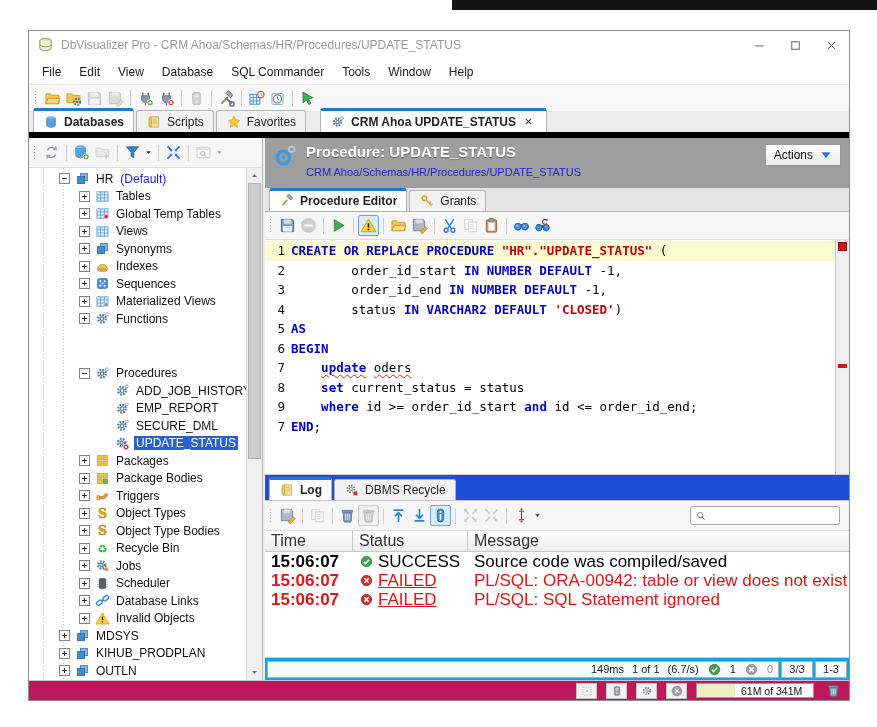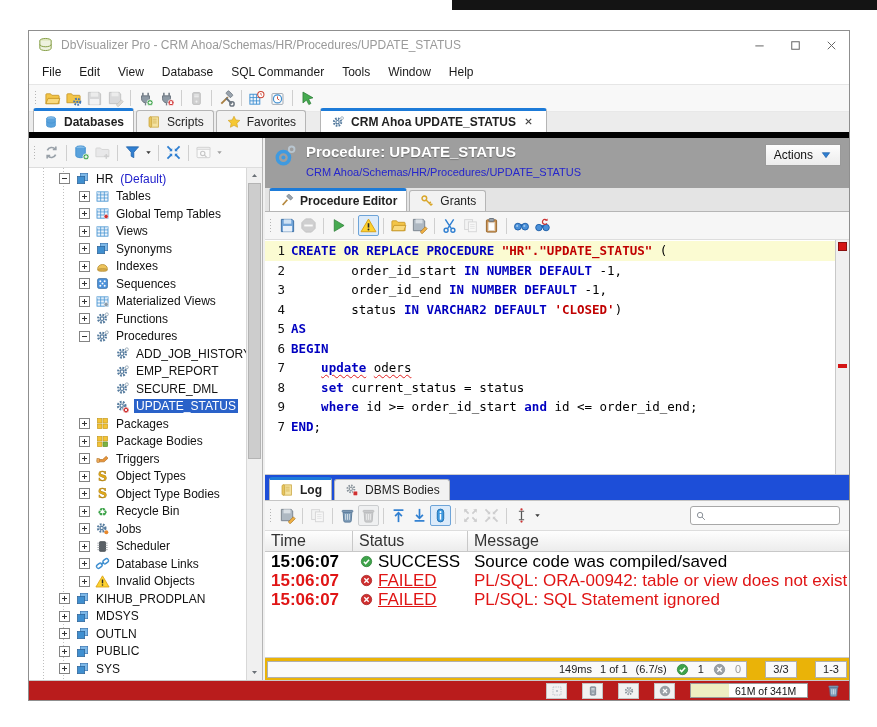--- a/index.html
+++ b/index.html
@@ -93,26 +93,26 @@
 .hcell{font-size:16px;color:#333;display:flex;align-items:center;padding:0 6px;border-right:1px solid #c8c8c8}
 .lr{height:19px;display:flex;align-items:center;font-size:17px}
 .c0{width:88px;flex:none;padding:0 6px}
 .c1{width:115px;flex:none;padding:0 6px;display:flex;align-items:center;gap:4px}
 .c2{flex:1;padding:0 6px;min-width:0;white-space:nowrap;overflow:hidden}
 .hcell.c2{border-right:none}
 .lr .c0{font-weight:bold}
 .lr.err .c0,.lr.err .stx,.lr.err .c2{color:#e01515}
 .lr.err .stx{text-decoration:underline}
 .lr .tbi{width:15px;height:15px}.lr .tbi svg{width:13px;height:13px}
-.logfoot{height:22px;background:#eab308;display:flex;align-items:center;gap:18px;padding:2px;flex:none}
+.logfoot{height:22px;background:#0ea5e9;display:flex;align-items:center;gap:2px;padding:2px;flex:none}
 .logfoot .rt{justify-content:flex-end;gap:8px}
 .logfoot .tbi{width:15px;height:15px}.logfoot .tbi svg{width:13px;height:13px}
 .logfoot .pagebox{justify-content:center;min-width:32px}
 .dim{color:#999}
-.statusbar{height:20px;background:#b91c1c;border-top:1px solid #c9c9c9;display:flex;align-items:center;padding:0 5px;gap:15px;flex:none}
+.statusbar{height:20px;background:#be185d;border-top:1px solid #c9c9c9;display:flex;align-items:center;padding:0 5px;gap:9px;flex:none}
 .statusbar .grow{flex:1}
 .sbtn{width:21px;height:16px;border:1px solid #c4c4c4;background:#f2f2f2;display:inline-flex;align-items:center;justify-content:center;flex:none}
 .sbtn svg{width:12px;height:12px}
 .membox{width:118px;height:15px;border:1px solid #9a9a9a;background:#fff;position:relative;font-size:10.5px;flex:none}
 .memfill{position:absolute;left:0;top:0;bottom:0;width:38px;background:#eeeec2}
 .memtext{position:absolute;left:44px;top:1px;color:#111}
 .statusbar .tbi svg{width:15px;height:15px}
 </style>
 </head>
 <body>
@@ -458,21 +458,21 @@
                 <span class="exp plus"></span>
                 <span class="tico">
                   <svg viewBox="0 0 18 18">
                     <circle cx="8.4" cy="9.2" r="4.6" fill="none" stroke="#557b9e" stroke-width="2.8" stroke-dasharray="2.1 1.5"></circle>
                     <circle cx="8.4" cy="9.2" r="2.1" fill="none" stroke="#557b9e" stroke-width="1.4"></circle>
                     <circle cx="14.2" cy="4" r="1.8" fill="none" stroke="#9fb0bd" stroke-width="1.2"></circle>
                   </svg>
                 </span>
                 <span class="tlabel">Functions</span>
               </div>
-              <div class="trow" style="padding-left: 50px;">
+              <div class="trow" style="padding-left: 50px; margin-top: 37px;">
                 <span class="exp minus"></span>
                 <span class="tico">
                   <svg viewBox="0 0 18 18">
                     <circle cx="8.4" cy="9.2" r="4.6" fill="none" stroke="#557b9e" stroke-width="2.8" stroke-dasharray="2.1 1.5"></circle>
                     <circle cx="8.4" cy="9.2" r="2.1" fill="none" stroke="#557b9e" stroke-width="1.4"></circle>
                     <circle cx="14.2" cy="4" r="1.8" fill="none" stroke="#9fb0bd" stroke-width="1.2"></circle>
                   </svg>
                 </span>
                 <span class="tlabel">Procedures</span>
               </div>
@@ -628,31 +628,31 @@
                 <span class="tlabel">Invalid Objects</span>
               </div>
               <div class="trow" style="padding-left: 30px;">
                 <span class="exp plus"></span>
                 <span class="tico">
                   <svg viewBox="0 0 18 18">
                     <rect x="6.4" y="2.8" width="8.8" height="8.8" fill="#7db8e8" stroke="#3470ad" stroke-width=".8"></rect>
                     <rect x="2.8" y="6.4" width="8.8" height="8.8" fill="#3f8fd0" stroke="#2a5f94" stroke-width=".8"></rect>
                   </svg>
                 </span>
-                <span class="tlabel">KIHUB_PRODPLAN</span>
+                <span class="tlabel">MDSYS</span>
               </div>
               <div class="trow" style="padding-left: 30px;">
                 <span class="exp plus"></span>
                 <span class="tico">
                   <svg viewBox="0 0 18 18">
                     <rect x="6.4" y="2.8" width="8.8" height="8.8" fill="#7db8e8" stroke="#3470ad" stroke-width=".8"></rect>
                     <rect x="2.8" y="6.4" width="8.8" height="8.8" fill="#3f8fd0" stroke="#2a5f94" stroke-width=".8"></rect>
                   </svg>
                 </span>
-                <span class="tlabel">MDSYS</span>
+                <span class="tlabel">KIHUB_PRODPLAN</span>
               </div>
               <div class="trow" style="padding-left: 30px;">
                 <span class="exp plus"></span>
                 <span class="tico">
                   <svg viewBox="0 0 18 18">
                     <rect x="6.4" y="2.8" width="8.8" height="8.8" fill="#7db8e8" stroke="#3470ad" stroke-width=".8"></rect>
                     <rect x="2.8" y="6.4" width="8.8" height="8.8" fill="#3f8fd0" stroke="#2a5f94" stroke-width=".8"></rect>
                   </svg>
                 </span>
                 <span class="tlabel">OUTLN</span>
@@ -888,21 +888,21 @@
               <span class="tlb">Log</span>
             </span>
             <span class="tab">
               <span class="tbi">
                 <svg viewBox="0 0 18 18">
                   <circle cx="7.6" cy="7.6" r="4.4" fill="none" stroke="#8a949c" stroke-width="2.6" stroke-dasharray="2 1.4"></circle>
                   <circle cx="7.6" cy="7.6" r="2" fill="none" stroke="#8a949c" stroke-width="1.3"></circle>
                   <rect x="10.4" y="10.4" width="6" height="6" fill="#cf3030" stroke="#fff" stroke-width=".8"></rect>
                 </svg>
               </span>
-              <span class="tlb">DBMS Bodies</span>
+              <span class="tlb">DBMS Recycle</span>
             </span>
           </div>
 
         <div class="toolbar logtb">
           <span class="tbwrap">
               <span class="grip"></span>
               <span class="tbi">
                 <svg viewBox="0 0 18 18">
                   <path d="M2.5 2.5h10.3l1.7 1.7v10.3H2.5z" fill="#aeb8c2" stroke="#79838d"></path>
                   <rect x="4.8" y="2.5" width="7.4" height="4.2" fill="#d9dfe5"></rect>

